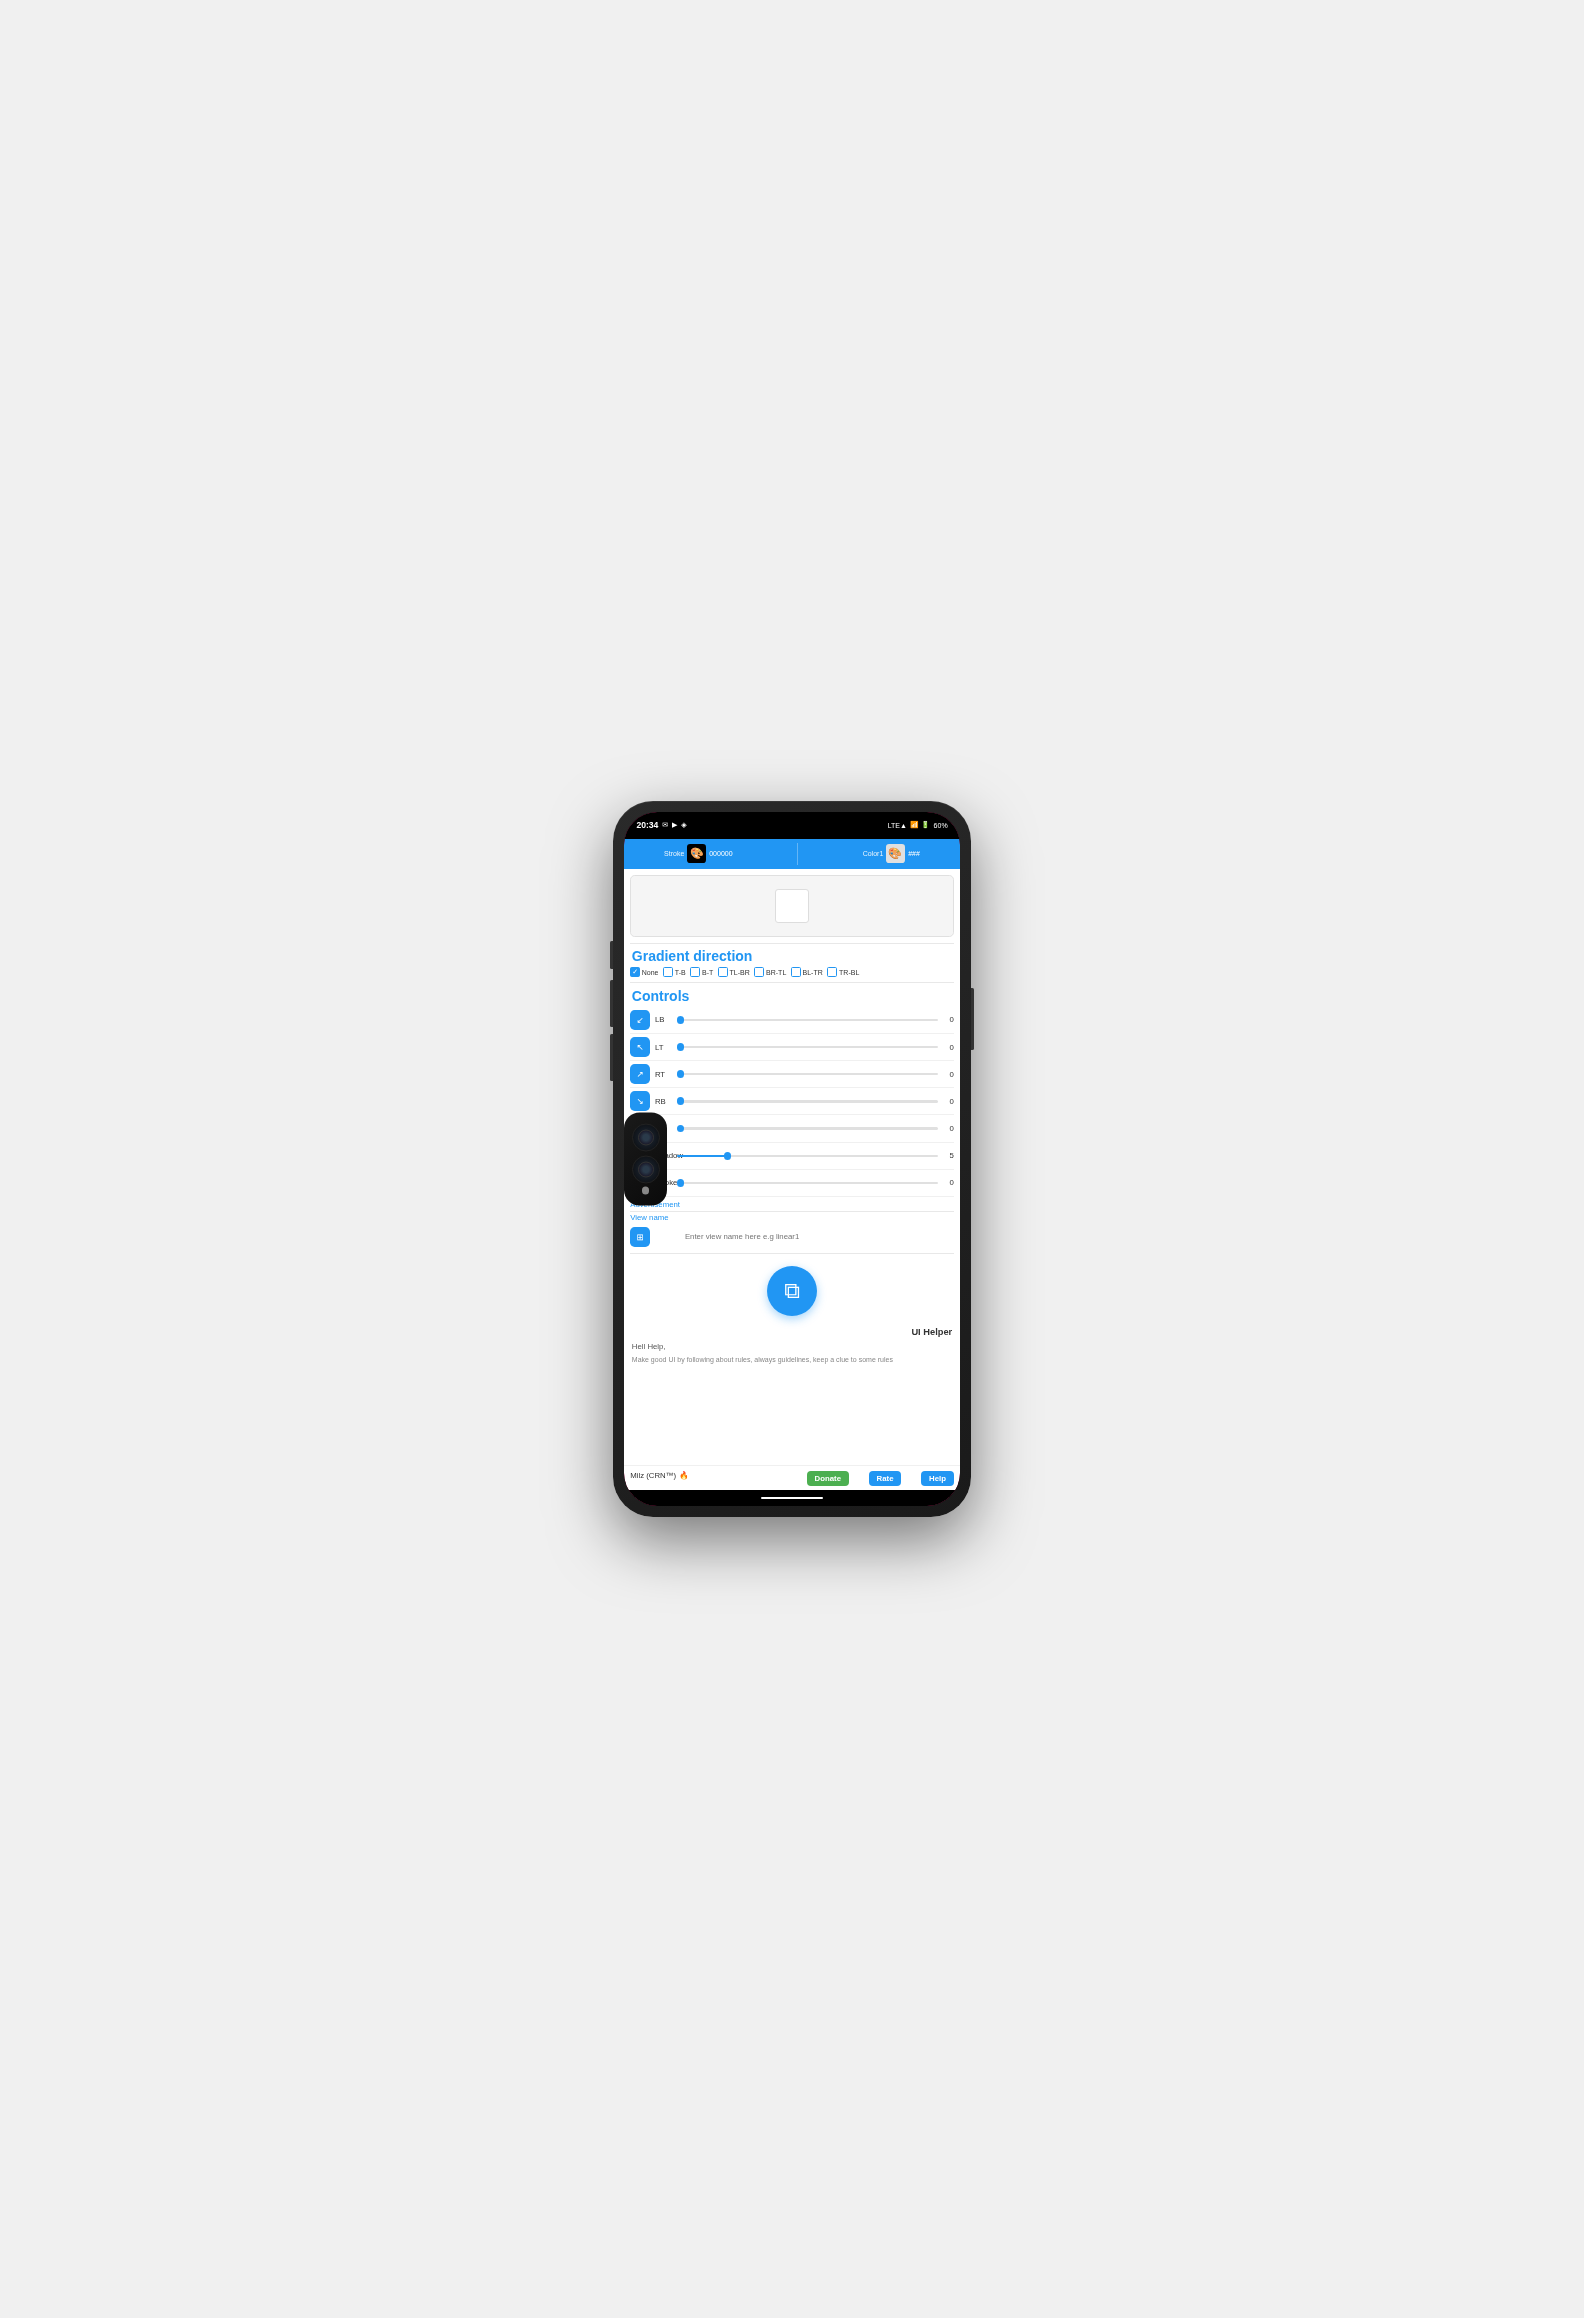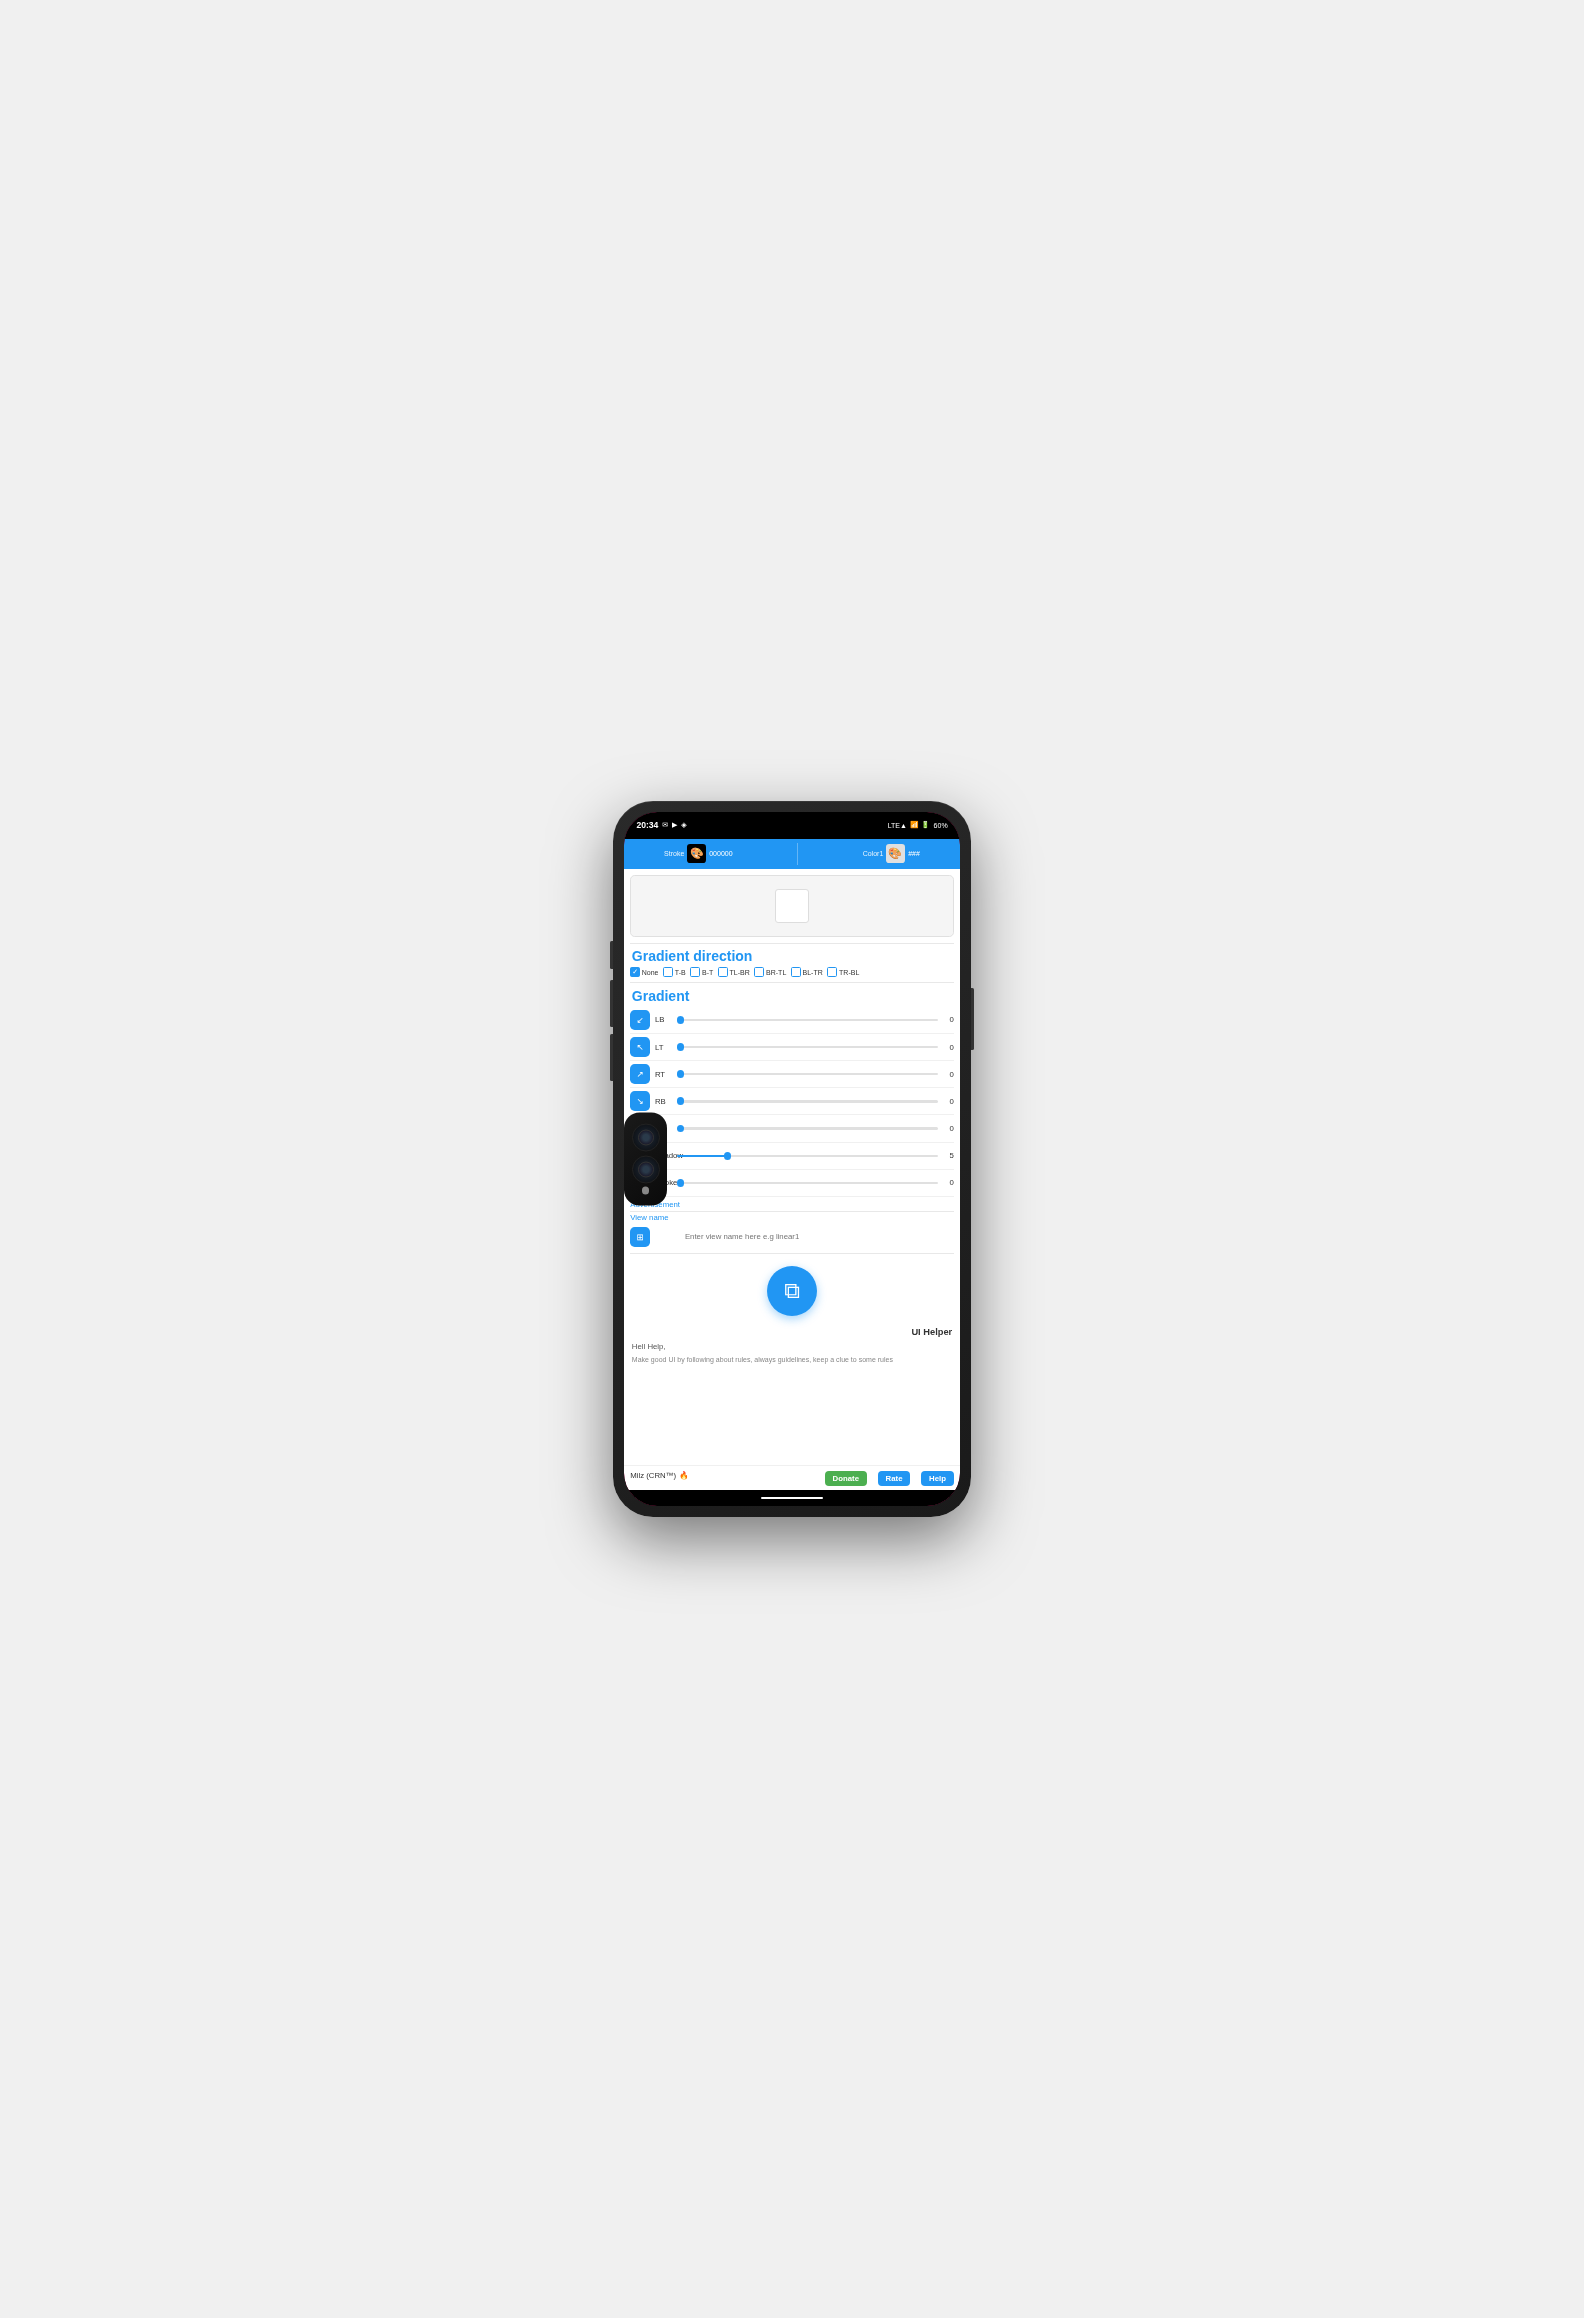--- a/index.html
+++ b/index.html
@@ -420,21 +420,21 @@
     }
     .bottom-author {
       display: flex;
       align-items: center;
       gap: 3.1px;
       font-size: 7.8px;
       color: #333;
     }
     .bottom-actions {
       display: flex;
-      gap: 11px;
+      gap: 20px;
     }
     .action-btn {
       padding: 3.1px 7.8px;
       border-radius: 3.9px;
       font-size: 7.8px;
       font-weight: 600;
       color: #fff;
       border: none;
       cursor: pointer;
     }
@@ -571,21 +571,21 @@
             <span>BL-TR</span>
           </div>
           <div class="grad-option">
             <div class="grad-checkbox"></div>
             <span>TR-BL</span>
           </div>
         </div>
 
         <div class="divider"></div>
 
-        <div class="section-title">Gradient</div>
+        <div class="section-title">Controls</div>
         <div class="controls-section">
 
           <div class="control-row">
             <div class="control-btn">
               <span>↙</span>
             </div>
             <span class="control-label">LB</span>
             <div class="slider-track">
               <div class="slider-fill" style="width:0%"></div>
               <div class="slider-thumb" style="left:0%"></div>

